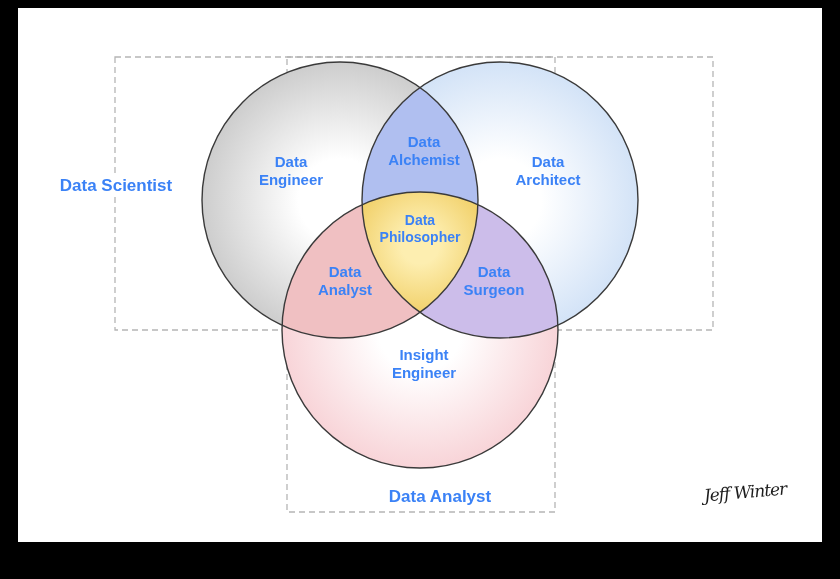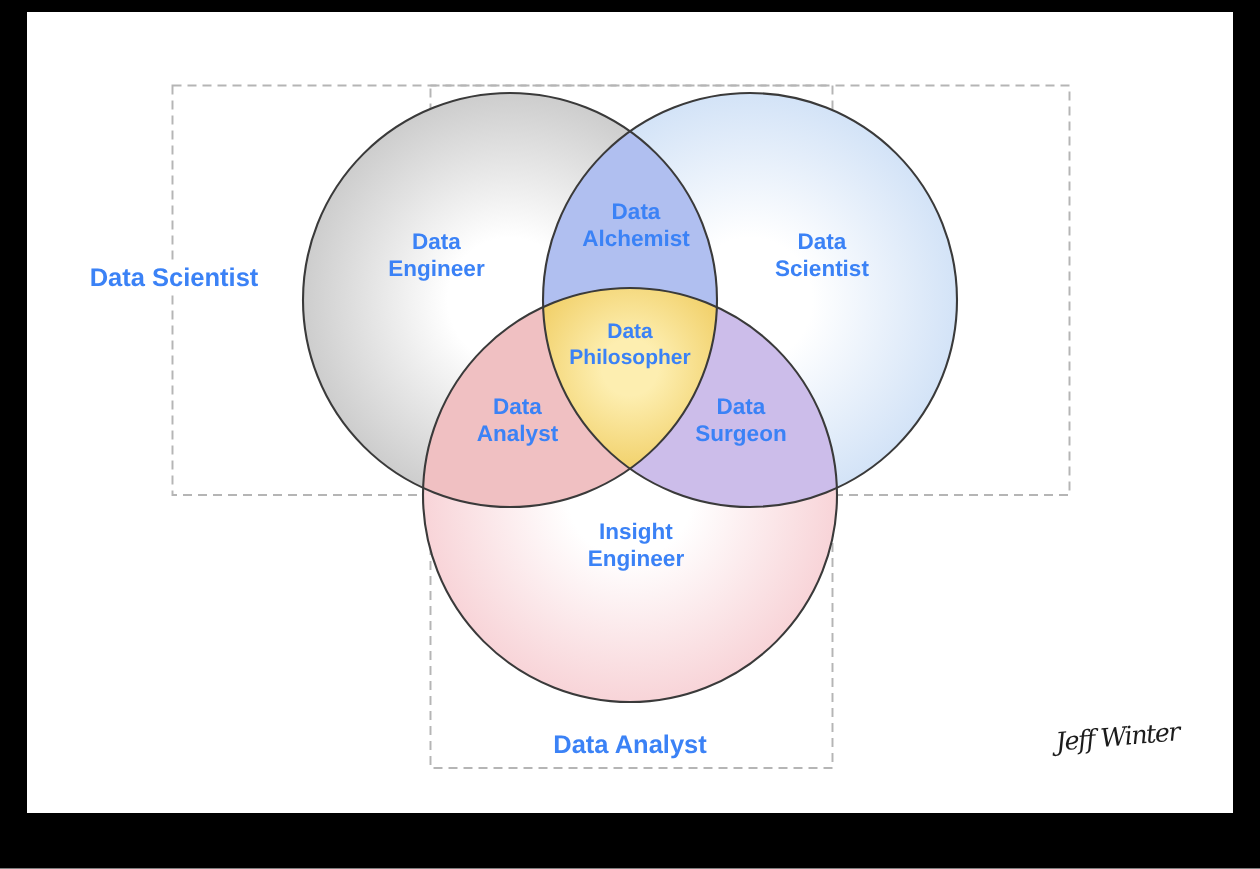--- a/index.html
+++ b/index.html
@@ -96,21 +96,21 @@
     <circle cx="500" cy="200" r="138" fill="none" stroke="#3a3a3a" stroke-width="1.4"></circle>
     <circle cx="420" cy="330" r="138" fill="none" stroke="#3a3a3a" stroke-width="1.4"></circle>
   </svg>
 
   <div class="label region-label" style="left:291px; top:171px;">
     <span>Data</span>
     <span>Engineer</span>
   </div>
   <div class="label region-label" style="left:548px; top:171px;">
     <span>Data</span>
-    <span>Scientist</span>
+    <span>Architect</span>
   </div>
   <div class="label region-label" style="left:424px; top:151px;">
     <span>Data</span>
     <span>Alchemist</span>
   </div>
   <div class="label region-label" style="left:420px; top:229px; font-size:14px;">
     <span>Data</span>
     <span>Philosopher</span>
   </div>
   <div class="label region-label" style="left:345px; top:281px;">
@@ -120,17 +120,17 @@
   <div class="label region-label" style="left:494px; top:281px;">
     <span>Data</span>
     <span>Surgeon</span>
   </div>
   <div class="label region-label" style="left:424px; top:364px;">
     <span>Insight</span>
     <span>Engineer</span>
   </div>
 
   <div class="label outer-label" style="left:116px; top:186px;">Data Scientist</div>
-  <div class="label outer-label" style="left:420px; top:497px;">Data Analyst</div>
+  <div class="label outer-label" style="left:440px; top:497px;">Data Analyst</div>
 
   <div class="signature" style="left:745px; top:492px;">Jeff Winter</div>
 
 </div>
 
 </body></html>

